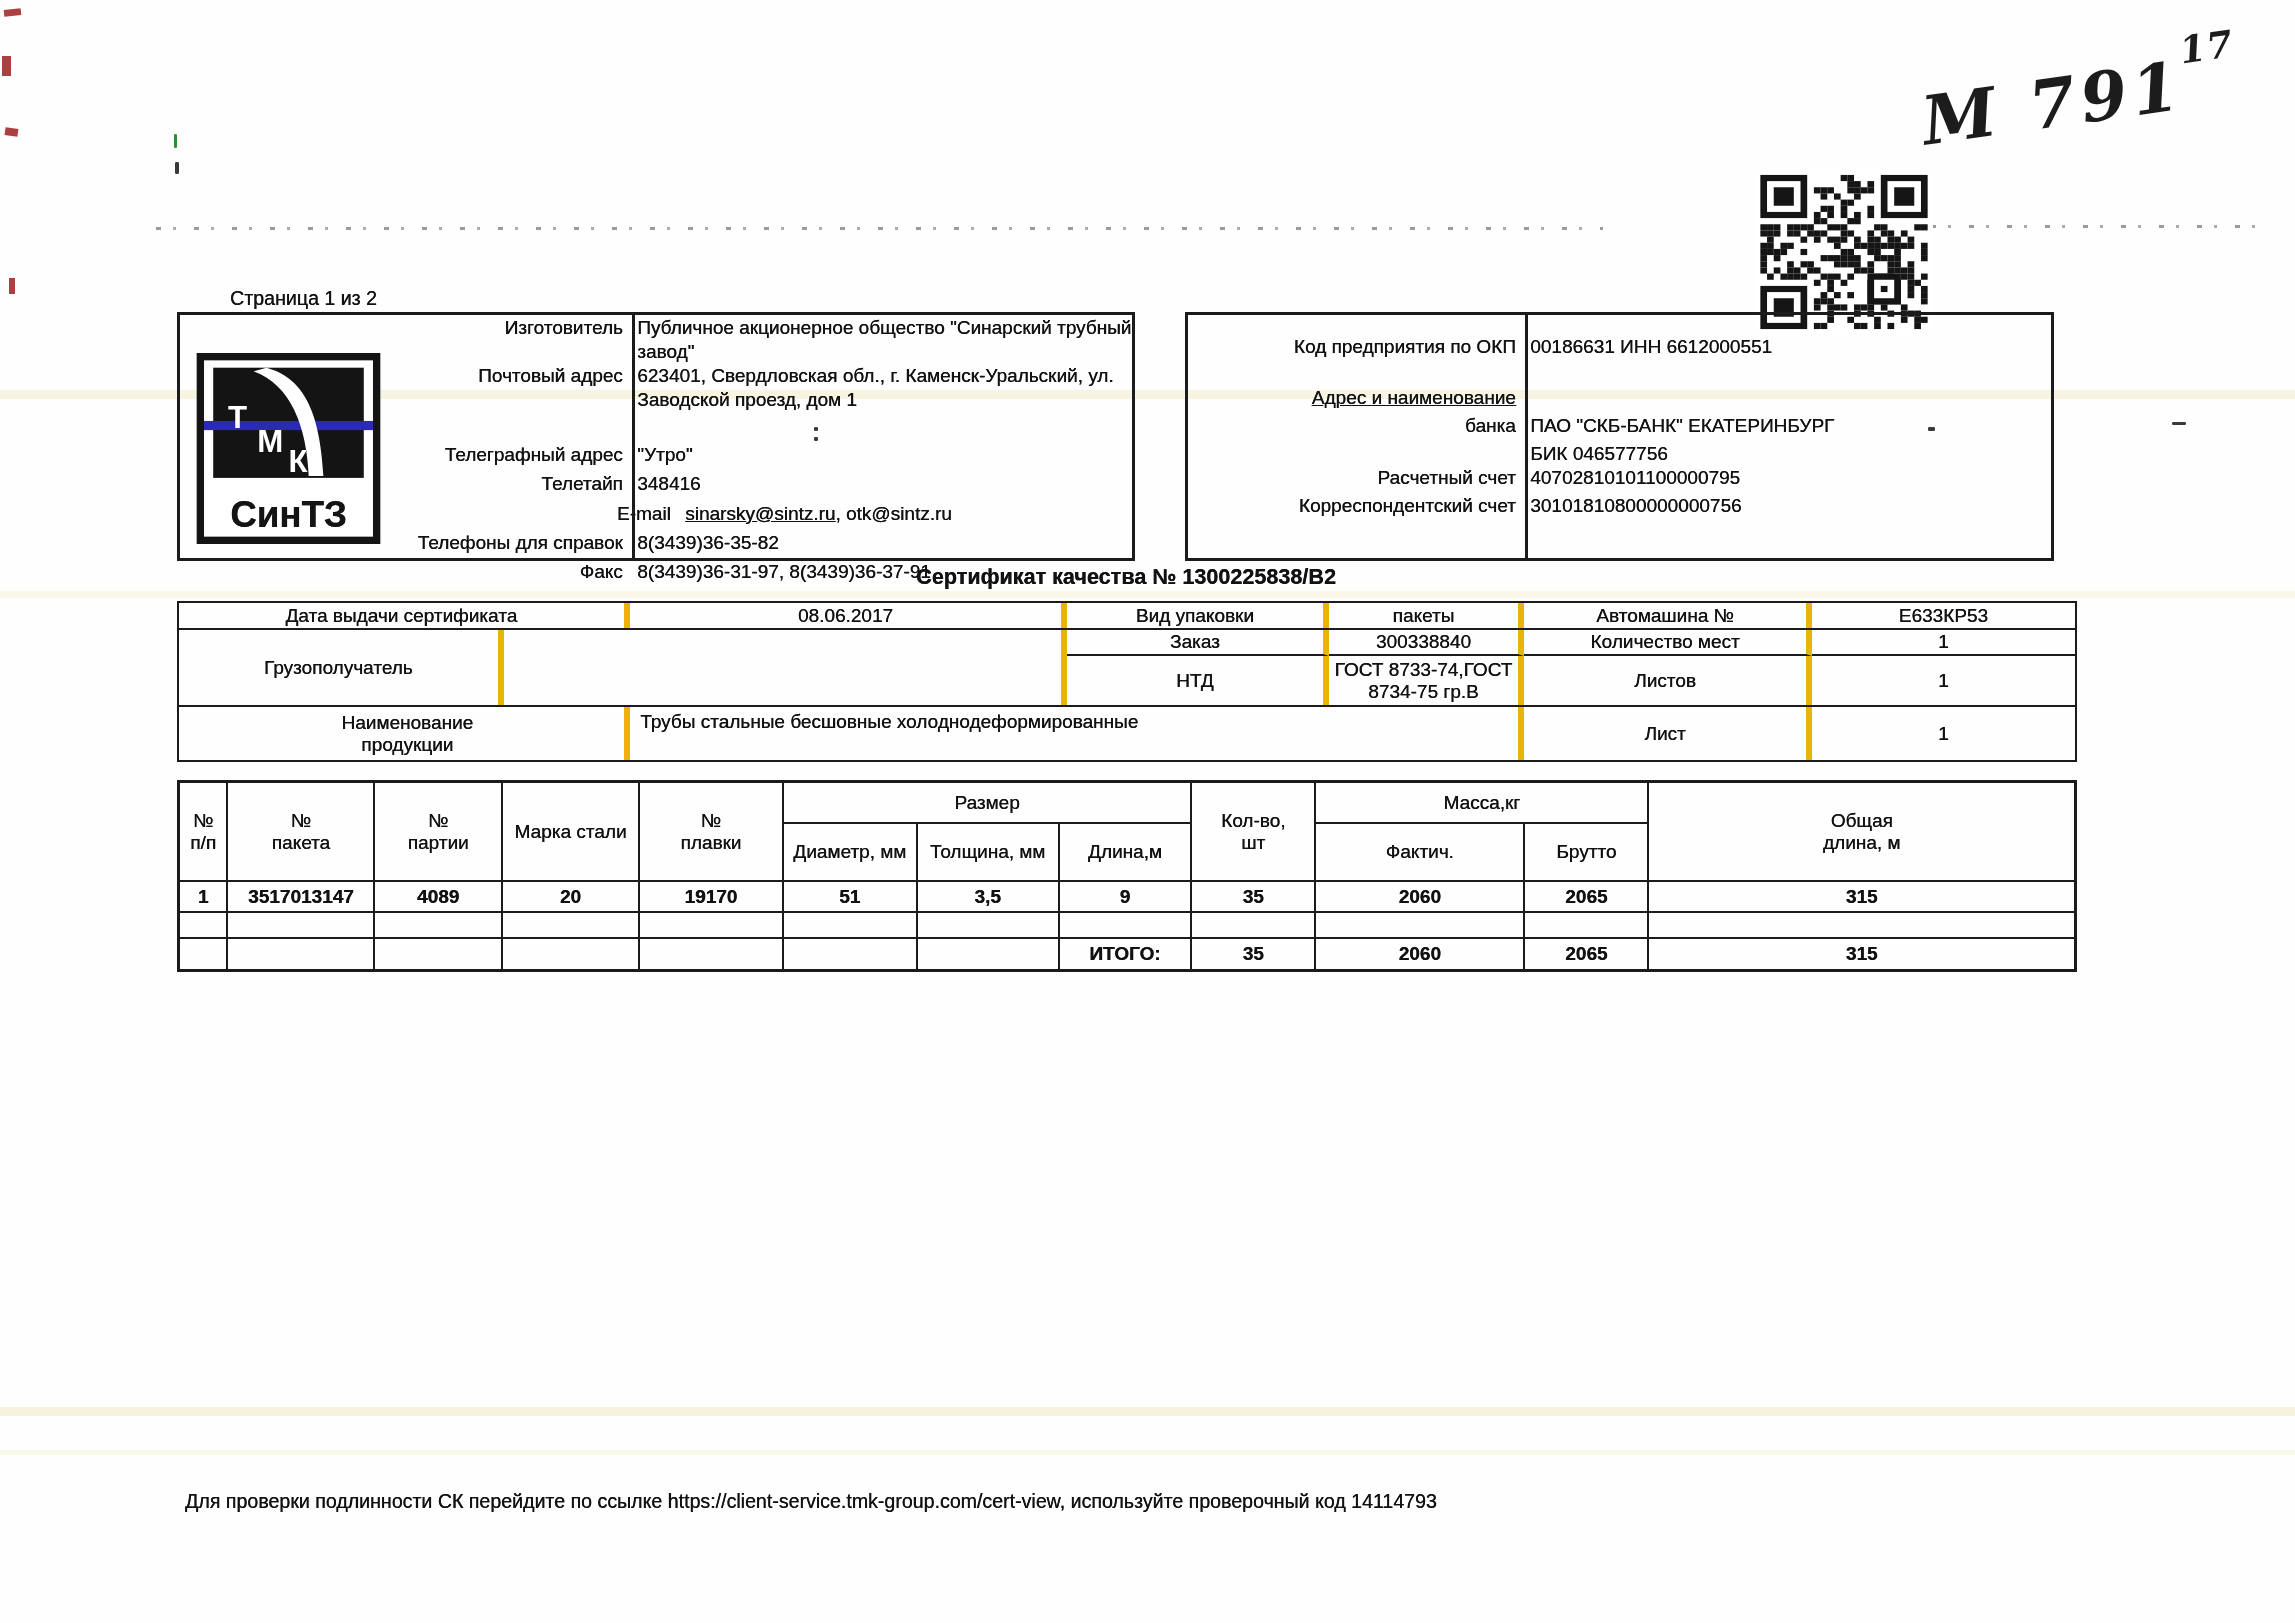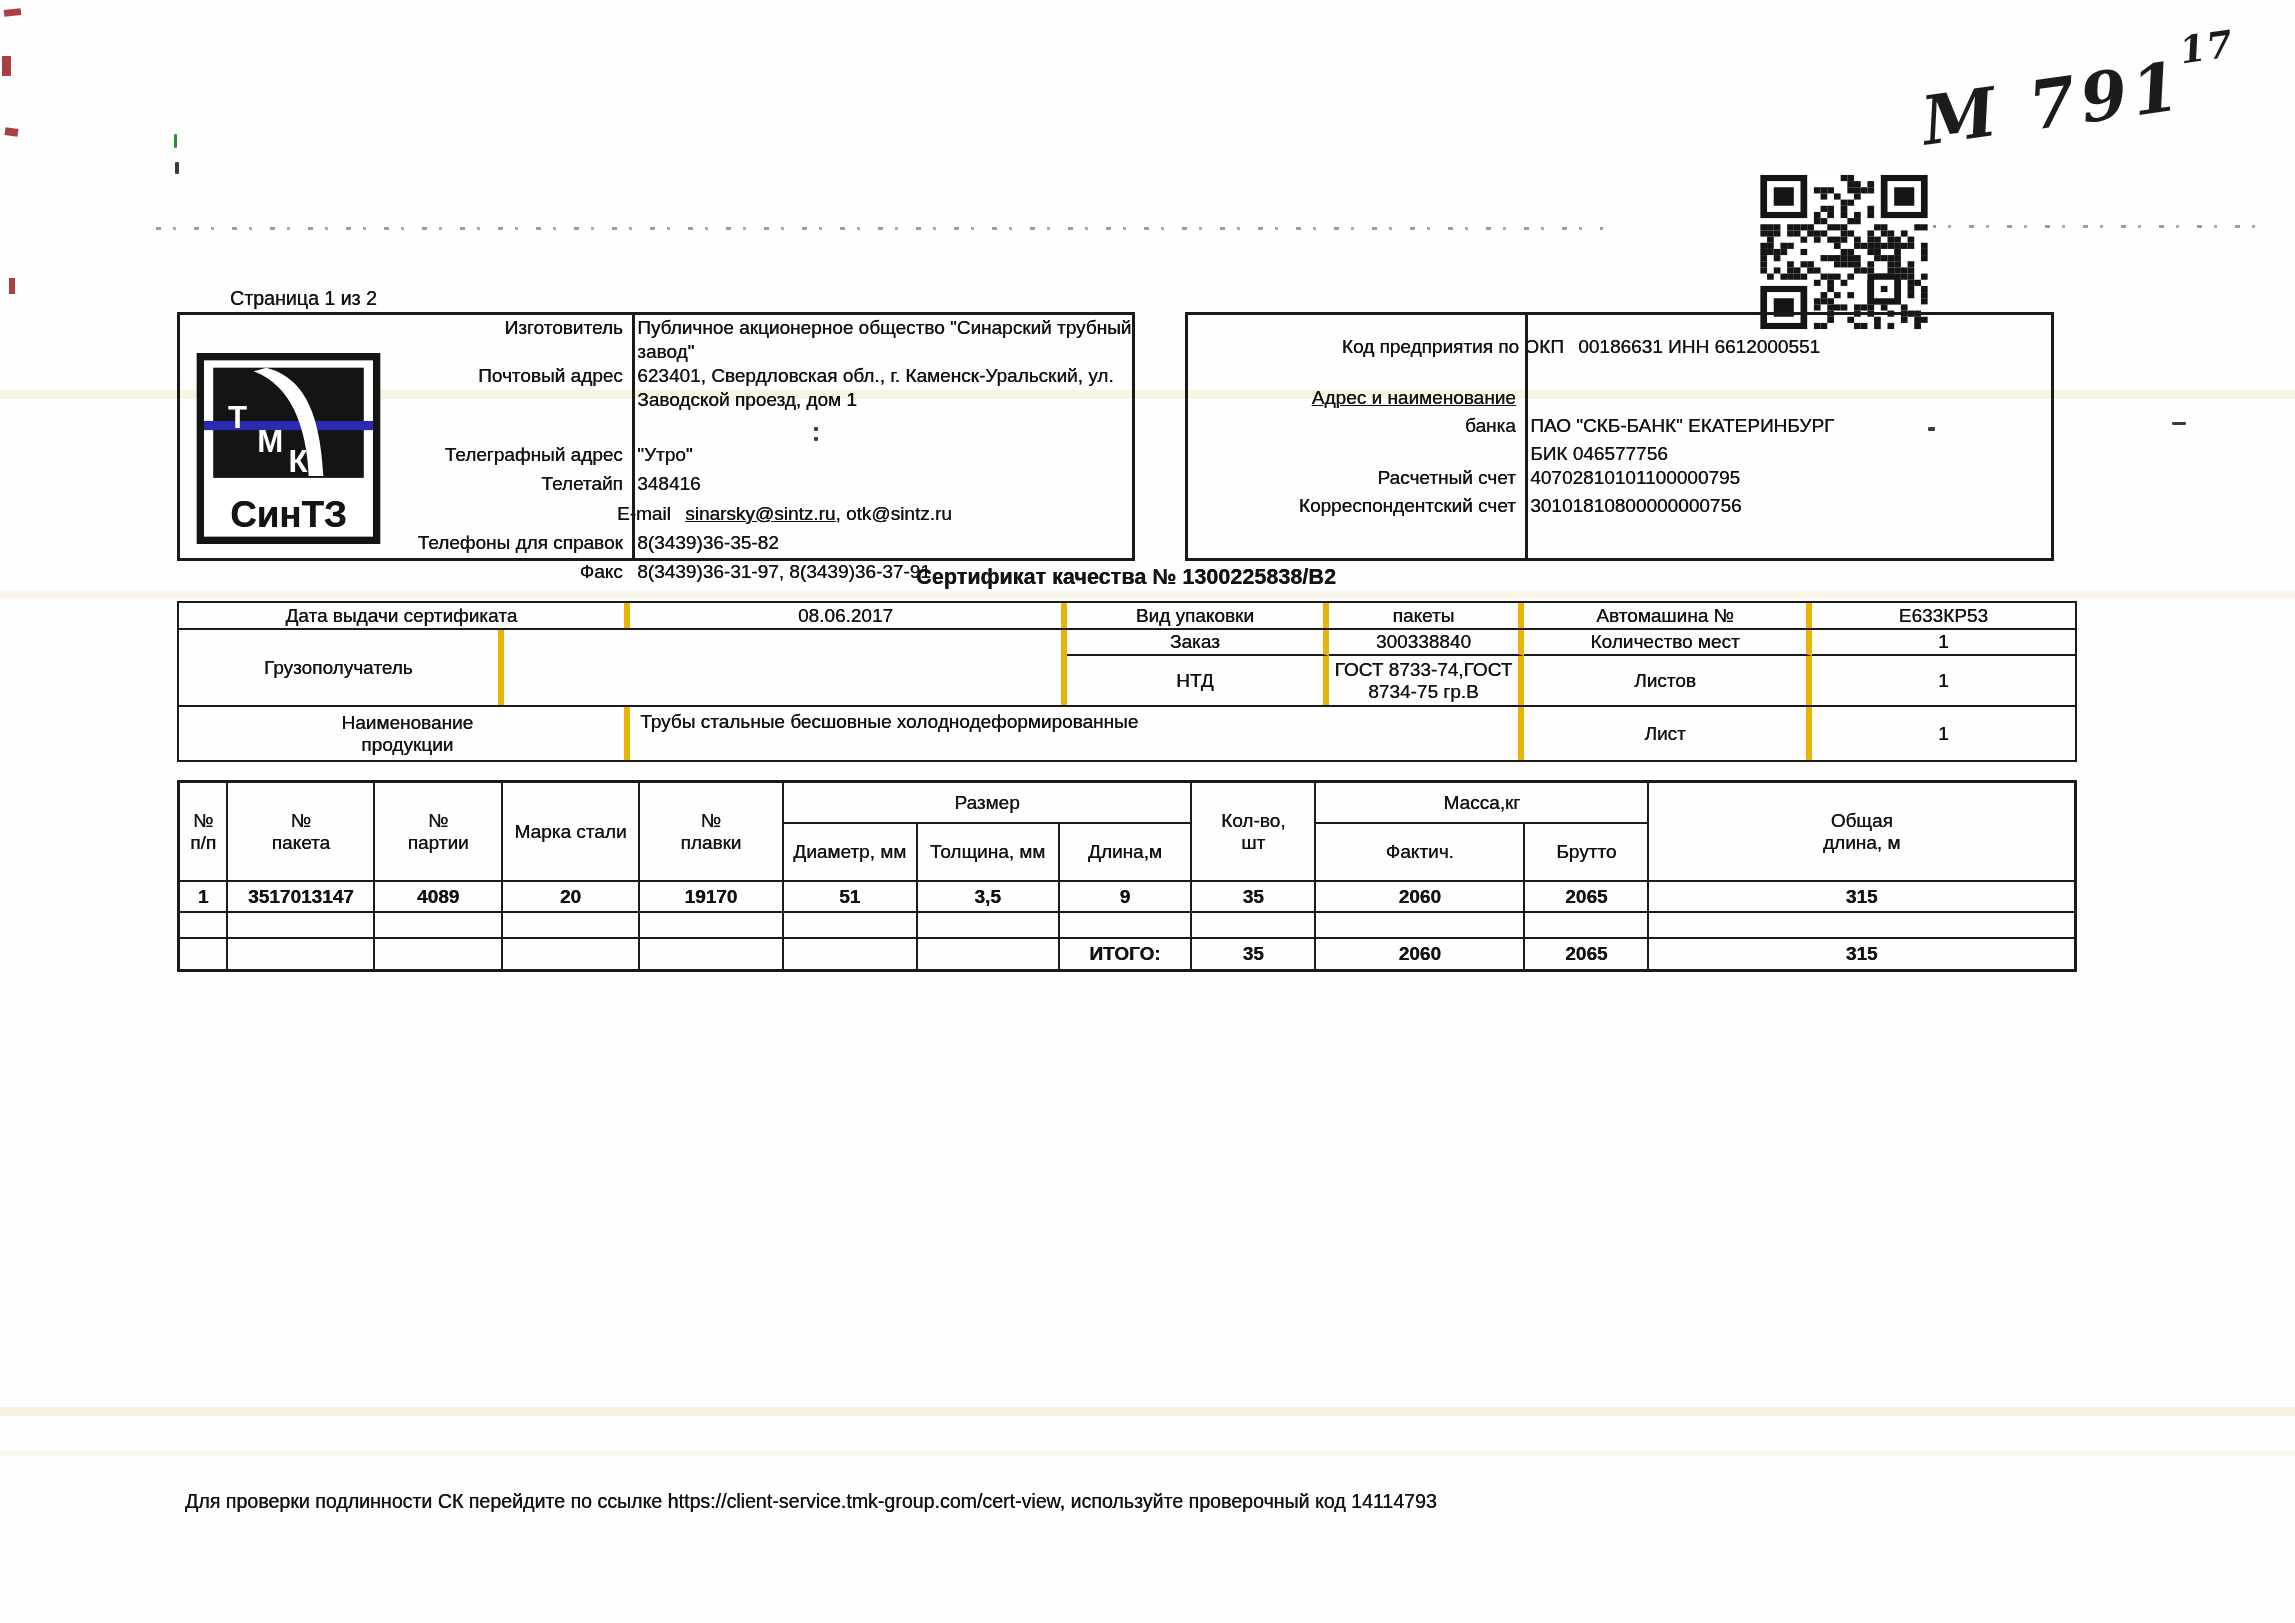--- a/index.html
+++ b/index.html
@@ -347,21 +347,21 @@
       <span class="val">8(3439)36-35-82</span>
     </div>
     <div class="hrow" style="margin-top:5.2px;">
       <span class="lbl">Факс</span>
       <span class="val">8(3439)36-31-97, 8(3439)36-37-91</span>
     </div>
   </div>
 
   <div class="box bank" style="left:1185px;top:312px;width:869px;height:249px;">
     <div class="vline" style="left:337px;"></div>
-    <div class="hrow" style="margin-top:19.6px;padding-left:48px;">
+    <div class="hrow" style="margin-top:19.6px;">
       <span class="lbl">Код предприятия по ОКП</span>
       <span class="val">00186631 ИНН 6612000551</span>
     </div>
     <div class="hrow" style="margin-top:27.5px;text-decoration:underline;">
       <span class="lbl">Адрес и наименование</span>
       <span class="val"></span>
     </div>
     <div class="hrow" style="margin-top:3.9px;">
       <span class="lbl">банка</span>
       <span class="val">ПАО "СКБ-БАНК" ЕКАТЕРИНБУРГ</span>

